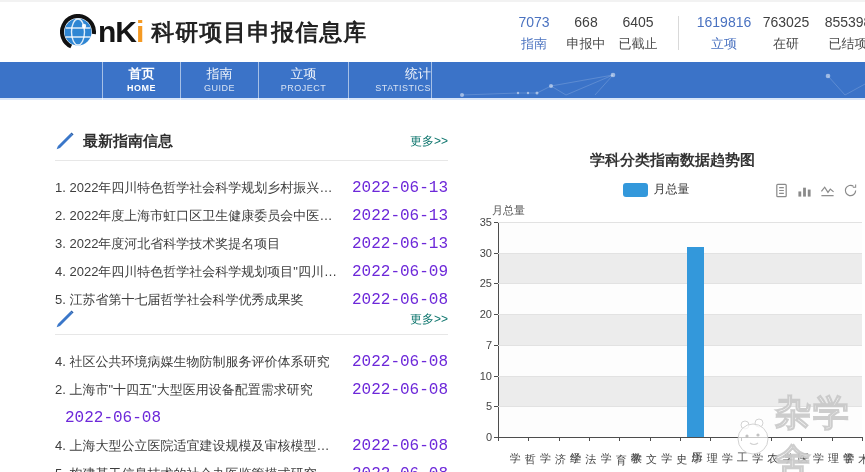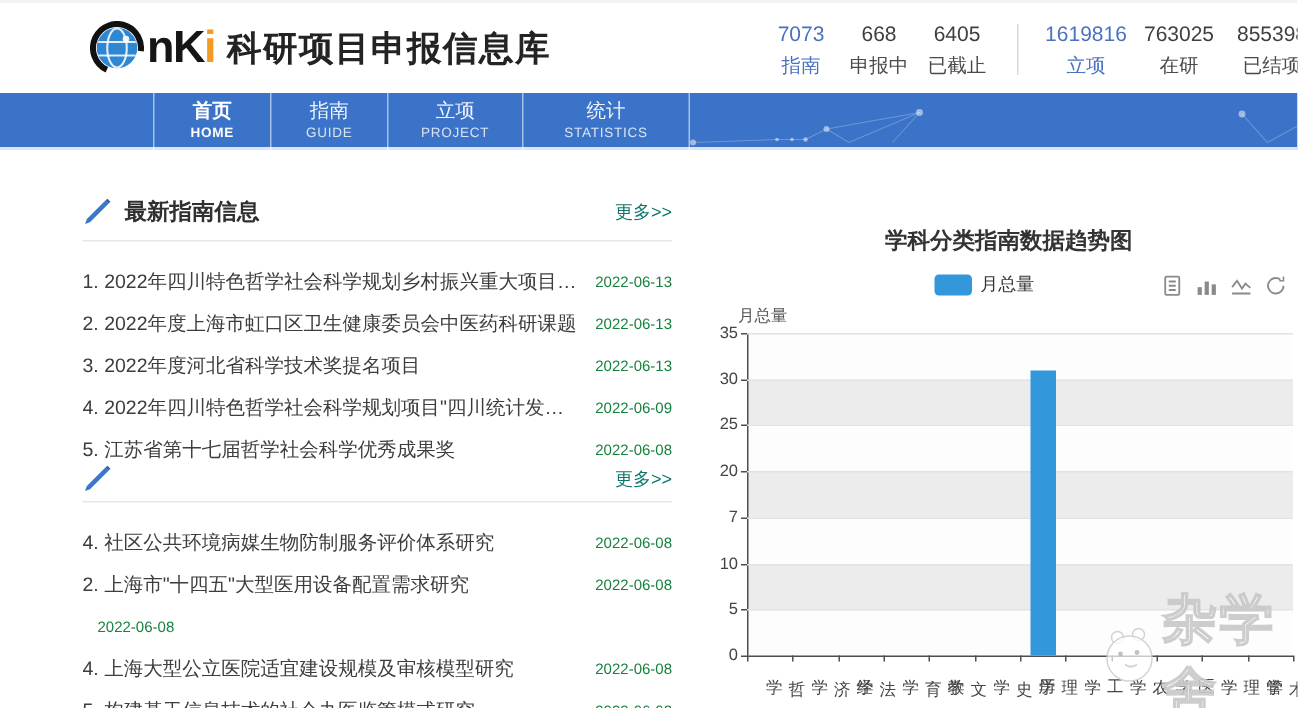--- a/index.html
+++ b/index.html
@@ -25,36 +25,36 @@
   .stat-label { font-size:13px; color:#4a4a4a; line-height:20px; margin-top:2px; }
   .stat.hl .stat-num, .stat.hl .stat-label { color:#4a72c0; }
   .stat-divider { width:1px; height:34px; background:#d9d9d9; margin:0 14px; }
 
   
   .navbar { position:absolute; left:0; top:62px; width:865px; height:38px; background:#3b73c8; border-bottom:2px solid #d9e6f8; }
   .nav-decor { position:absolute; left:0; top:0; width:865px; height:38px; pointer-events:none; }
   .nav-tabs { position:absolute; left:62px; top:0; height:38px; display:flex;padding-left:40px; }
   .nav-tab { height:38px; padding-top:4px; text-align:center; border-left:1px solid rgba(255,255,255,.55); cursor:pointer; }
   .nav-tab:nth-child(1){ width:78px; } .nav-tab:nth-child(2){ width:78px; }
-  .nav-tab:nth-child(3){ width:90px; } .nav-tab:nth-child(4){ width:112px; border-right:1px solid rgba(255,255,255,.55); }
+  .nav-tab:nth-child(3){ width:90px; } .nav-tab:nth-child(4){ width:84px; border-right:1px solid rgba(255,255,255,.55);text-align:right; }
   .nav-zh { font-size:13px; color:rgba(255,255,255,.92); line-height:16px; }
   .nav-en { font-size:9px; color:rgba(255,255,255,.8); line-height:12px; letter-spacing:.5px; }
   .nav-tab.active .nav-zh { font-weight:bold; color:#fff; }
   .nav-tab.active .nav-en { font-weight:bold; color:#fff; }
 
   
   .left-col { position:absolute; left:55px; top:120px; width:393px; }
   .sec-header { position:absolute; left:0; width:393px; height:26px; display:flex; align-items:center; }
   .sec-header .pen { width:20px; height:20px; margin-right:8px; }
   .sec-title { font-size:15px; font-weight:bold; color:#303030; }
   .sec-more { margin-left:auto; font-size:12px; color:#0f766e; cursor:pointer; }
   .sec-divider { position:absolute; left:0; width:393px; height:1px; background:#e7e7e7; }
   .news-item { position:absolute; left:0; width:393px; height:20px; display:flex; align-items:center; cursor:pointer; }
   .news-text { font-size:13px; color:#3d3d3d; white-space:nowrap; overflow:hidden; text-overflow:ellipsis; flex:1; }
-  .news-date { font-size:10px; color:#15803d; margin-left:10px; flex:none; }
+  .news-date { font-size:16px; color:#6d28d9; margin-left:10px; flex:none;font-family:Liberation Mono, monospace; }
 
   
   .chart { position:absolute; left:480px; top:145px; width:392px; height:327px; }
   .chart-title { position:absolute; left:0; top:6px; width:385px; text-align:center; font-size:15px; font-weight:bold; color:#333; }
   .legend { position:absolute; left:0; top:36px; width:352px; display:flex; justify-content:center; align-items:center; cursor:pointer; }
   .legend-swatch { width:25px; height:14px; border-radius:3px; margin-right:6px; }
   .legend-label { font-size:12px; color:#333; }
   .toolbox { position:absolute; right:14px; top:38px; display:flex; gap:8px; }
   .tool-icon { width:15px; height:15px; cursor:pointer; color:#8a8a8a; }
   .tool-icon svg { width:15px; height:15px; display:block; }

